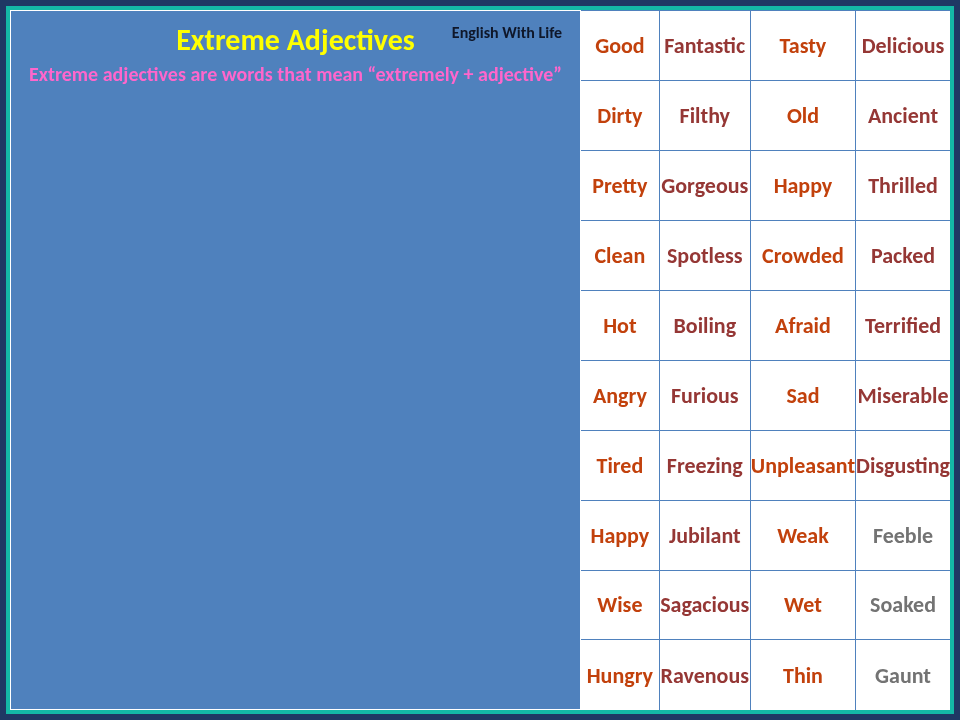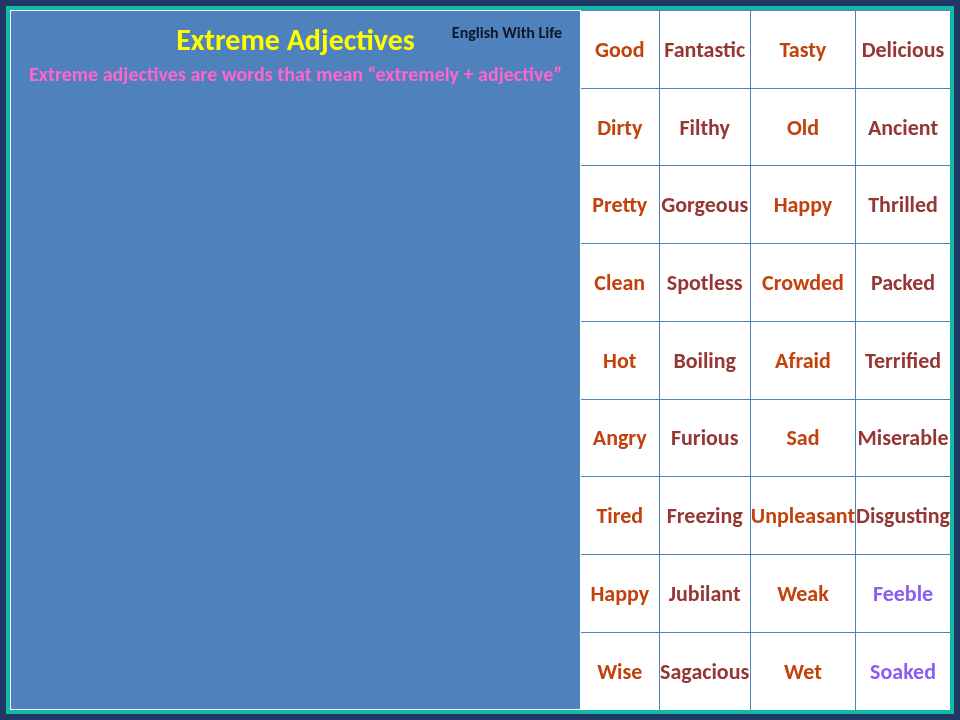--- a/index.html
+++ b/index.html
@@ -58,21 +58,21 @@
     vertical-align: middle;
     font-size: 22px;
     font-weight: 700;
     height: 38px;
     width: 25%;
   }
   td:last-child { border-right: none; margin-top: 47px; }
   tr:last-child td { border-bottom: none; }
   .base { color: #c2410c; }
   .ext { color: #953735; }
-  .ext-alt { color: #8b5cf6; }
+  .ext-alt { color: #737373; }
 </style>
 </head>
 <body>
 
 <div class="card">
   <div class="header">
     <div class="title">Extreme Adjectives</div>
     <div class="brand">English With Life</div>
     <div class="subtitle">Extreme adjectives  are words that mean “extremely + adjective”</div>
   </div>
@@ -125,15 +125,21 @@
           <td class="ext">Jubilant</td>
           <td class="base">Weak</td>
           <td class="ext-alt">Feeble</td>
         </tr>
         <tr>
           <td class="base">Wise</td>
           <td class="ext">Sagacious</td>
           <td class="base">Wet</td>
           <td class="ext-alt">Soaked</td>
         </tr>
+        <tr>
+          <td class="base">Hungry</td>
+          <td class="ext">Ravenous</td>
+          <td class="base">Thin</td>
+          <td class="ext-alt">Gaunt</td>
+        </tr>
       </tbody>
   </table>
 </div>
 
 </body></html>

